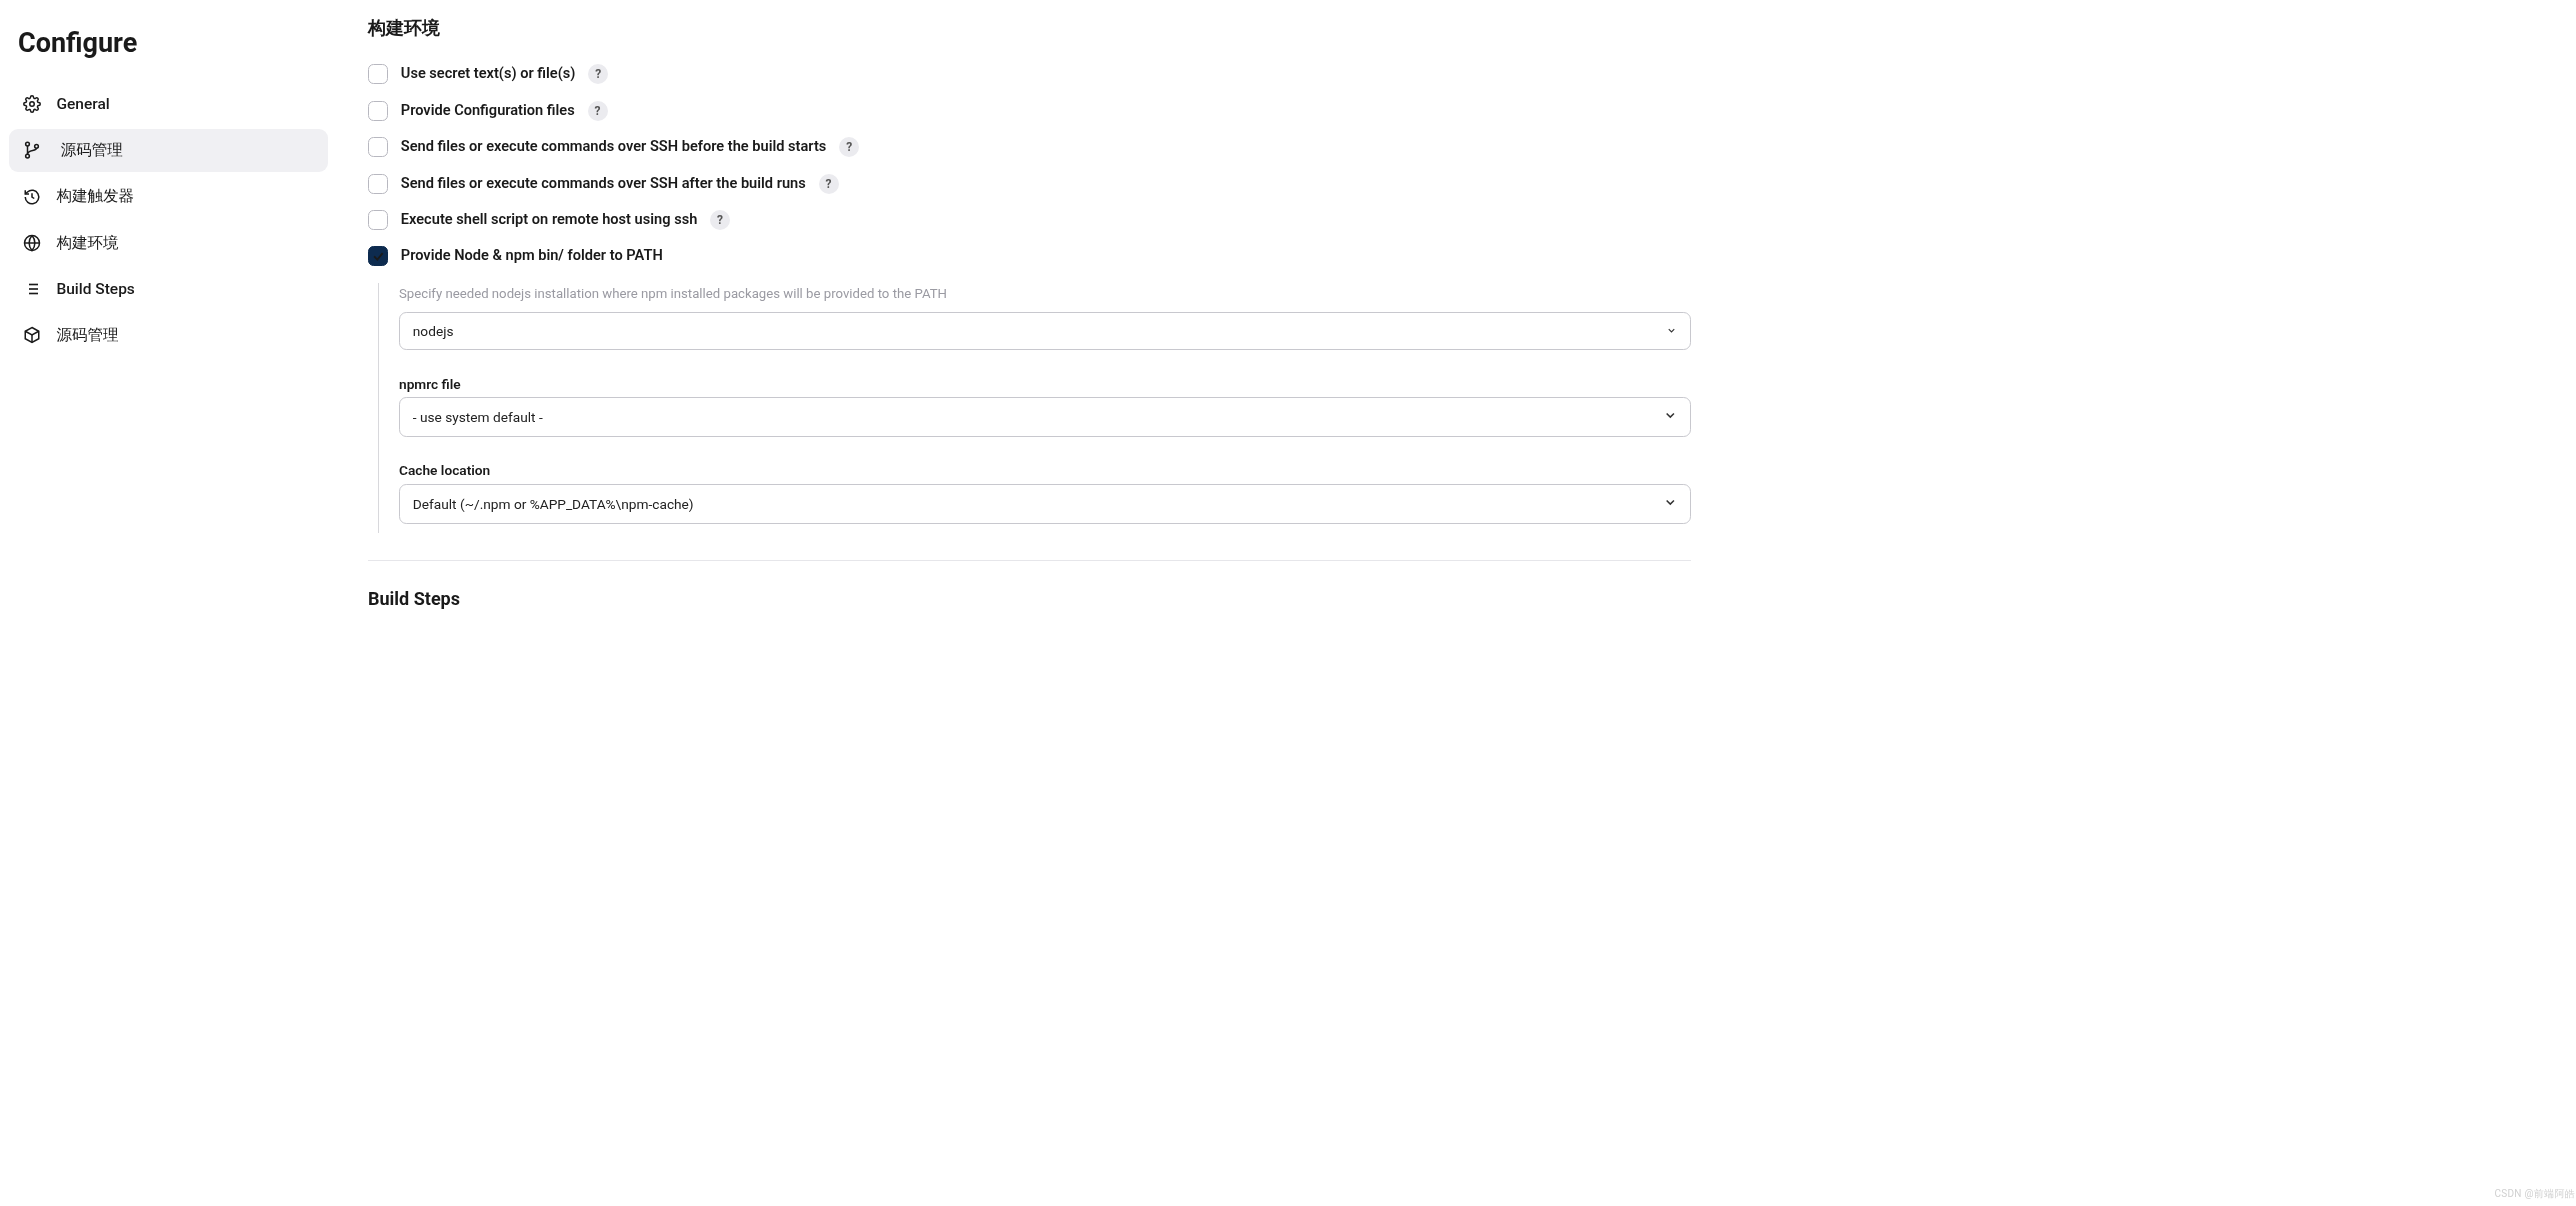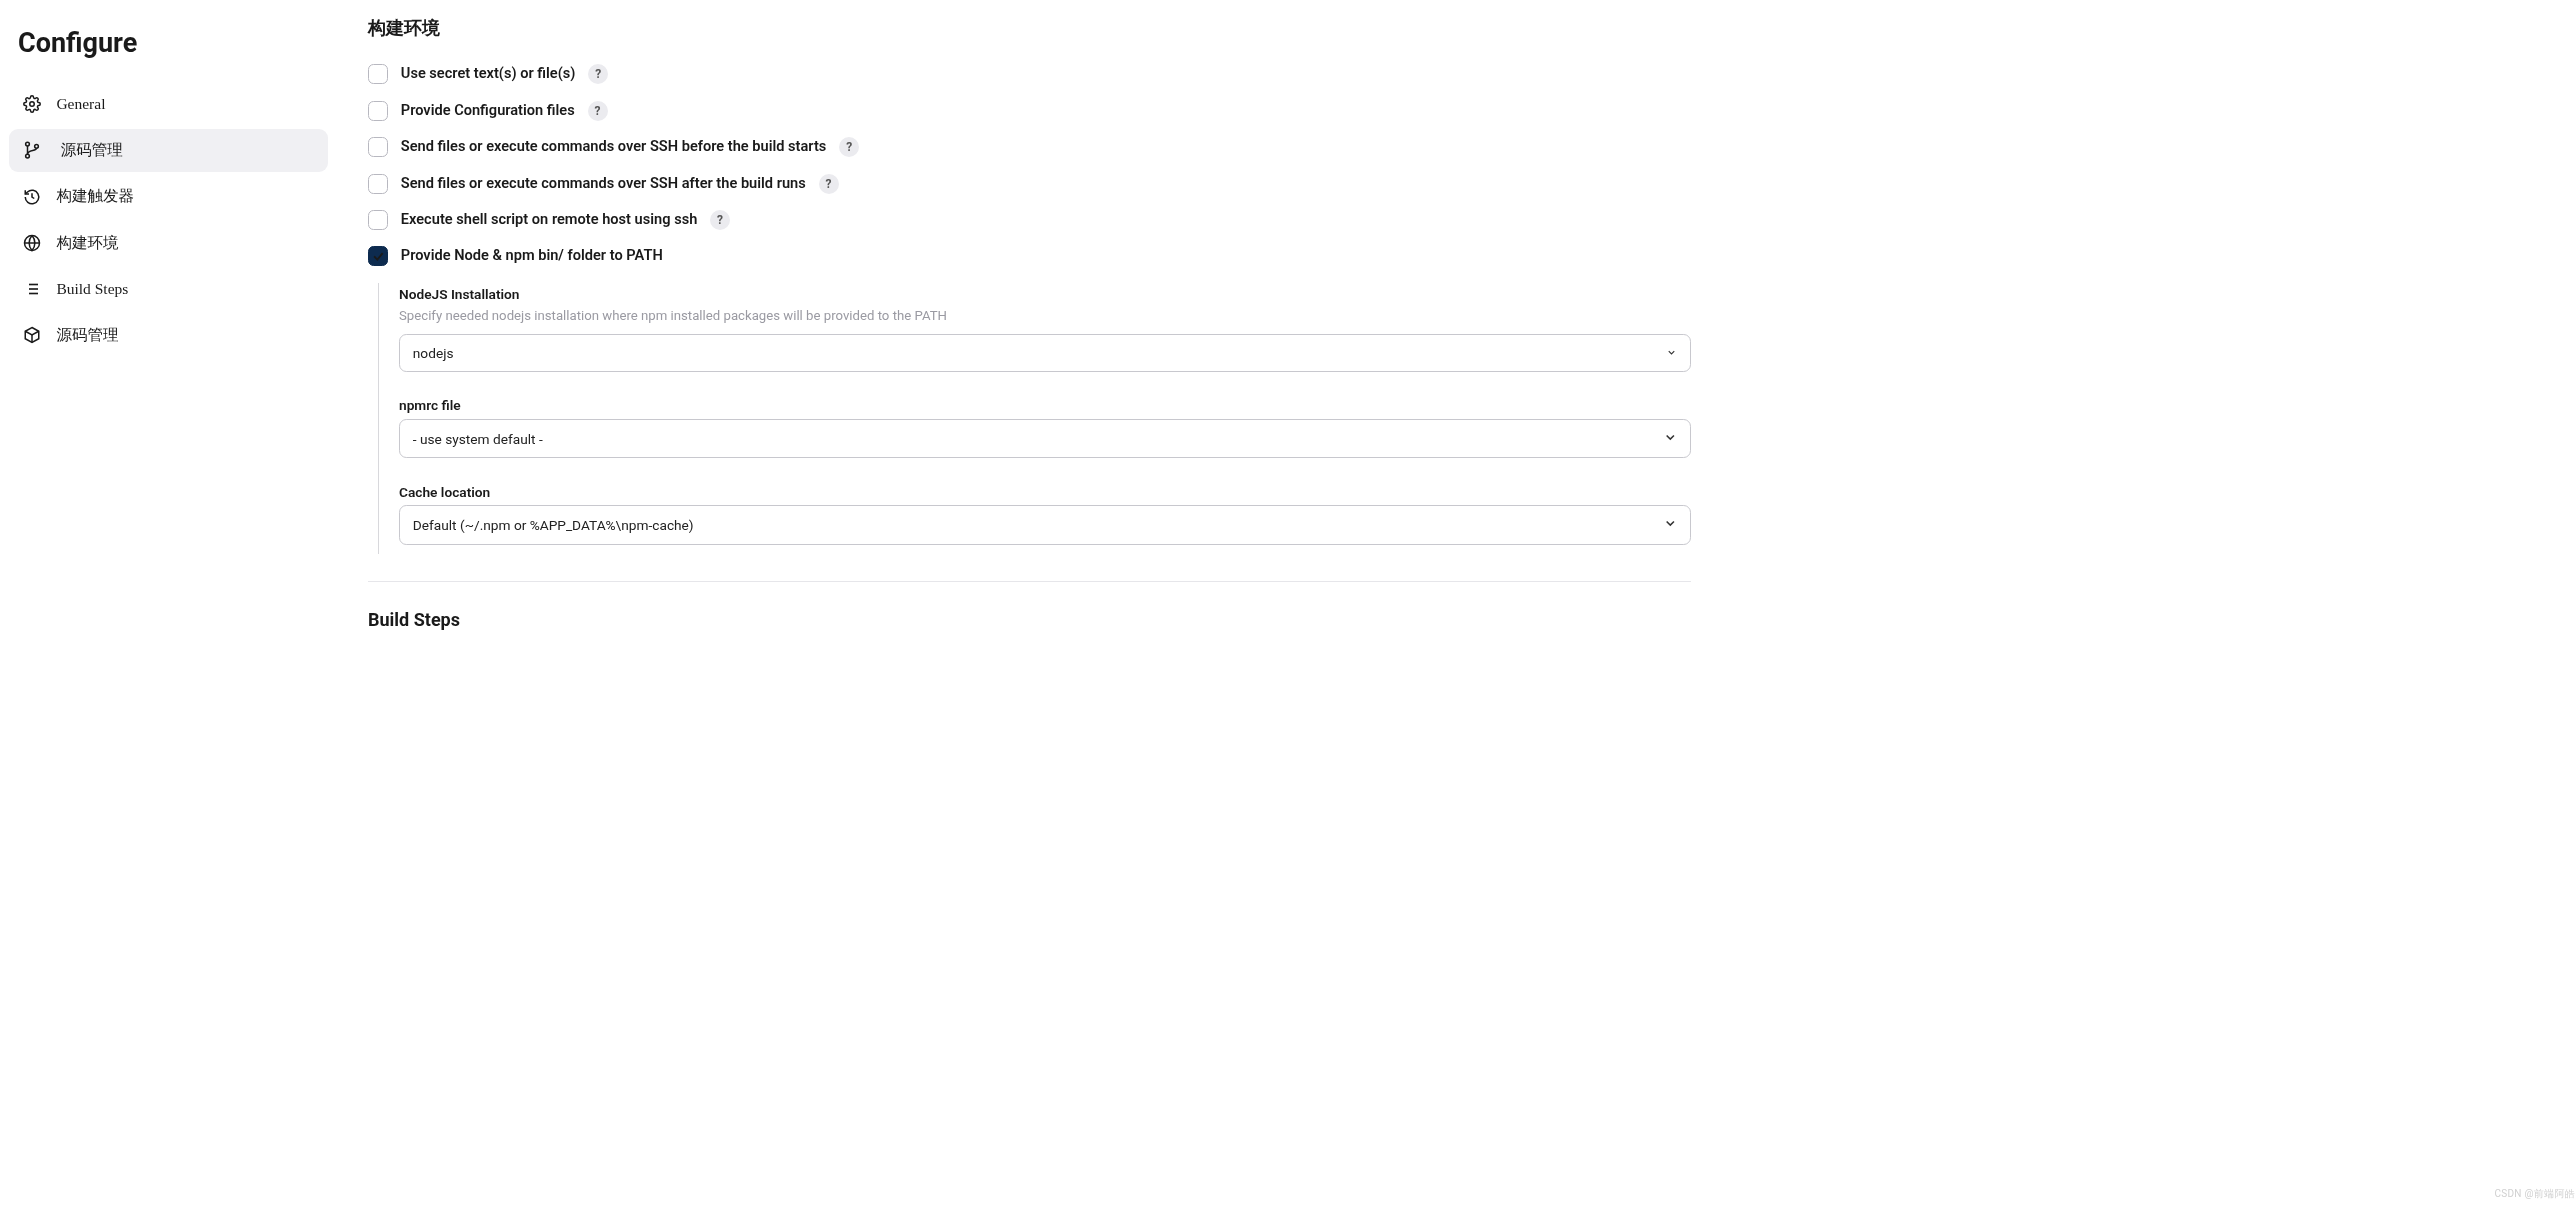--- a/index.html
+++ b/index.html
@@ -27,21 +27,20 @@
       display: flex;
       align-items: center;
       gap: 14.6px;
       padding: 11px 12.8px;
       border-radius: 9px;
       cursor: pointer;
       font-size: 15.5px;
       font-weight: 500;
       color: #1a1a1a;
       margin-bottom: 3.6px;
-      font-family: Liberation Serif, serif;
     }
     .nav-item.active {
       background: #f0f0f3;
       gap: 19px;
     }
     .nav-item .icon {
       width: 20px;
       height: 20px;
       display: inline-flex;
       align-items: center;
@@ -264,21 +263,20 @@
     <div class="checkbox-row">
       <span class="cb checked">
           <svg width="12.8" height="12.8" viewBox="0 0 24 24" fill="none" stroke="#fff" stroke-width="3.5">
             <polyline points="4 12 10 18 20 6"></polyline>
           </svg>
         </span>
       <span class="cb-label">Provide Node &amp; npm bin/ folder to PATH</span>
     </div>
 
     <div class="nested">
-      <div class="field-label">NodeJS Installation</div>
       <div class="field-desc">Specify needed nodejs installation where npm installed packages will be provided to the PATH</div>
       <div class="select">
         <span>nodejs</span>
         <span class="chev">
           <svg width="11" height="11" viewBox="0 0 24 24" fill="none" stroke-width="2.5">
               <polyline points="6 9 12 15 18 9"></polyline>
             </svg>
         </span>
       </div>
 

